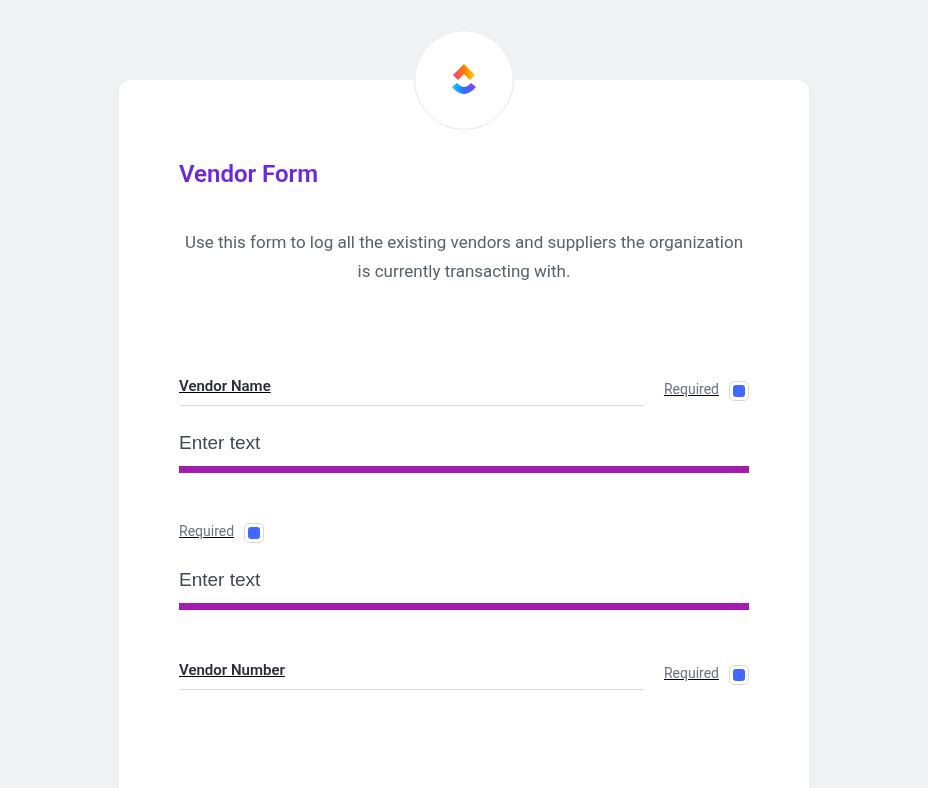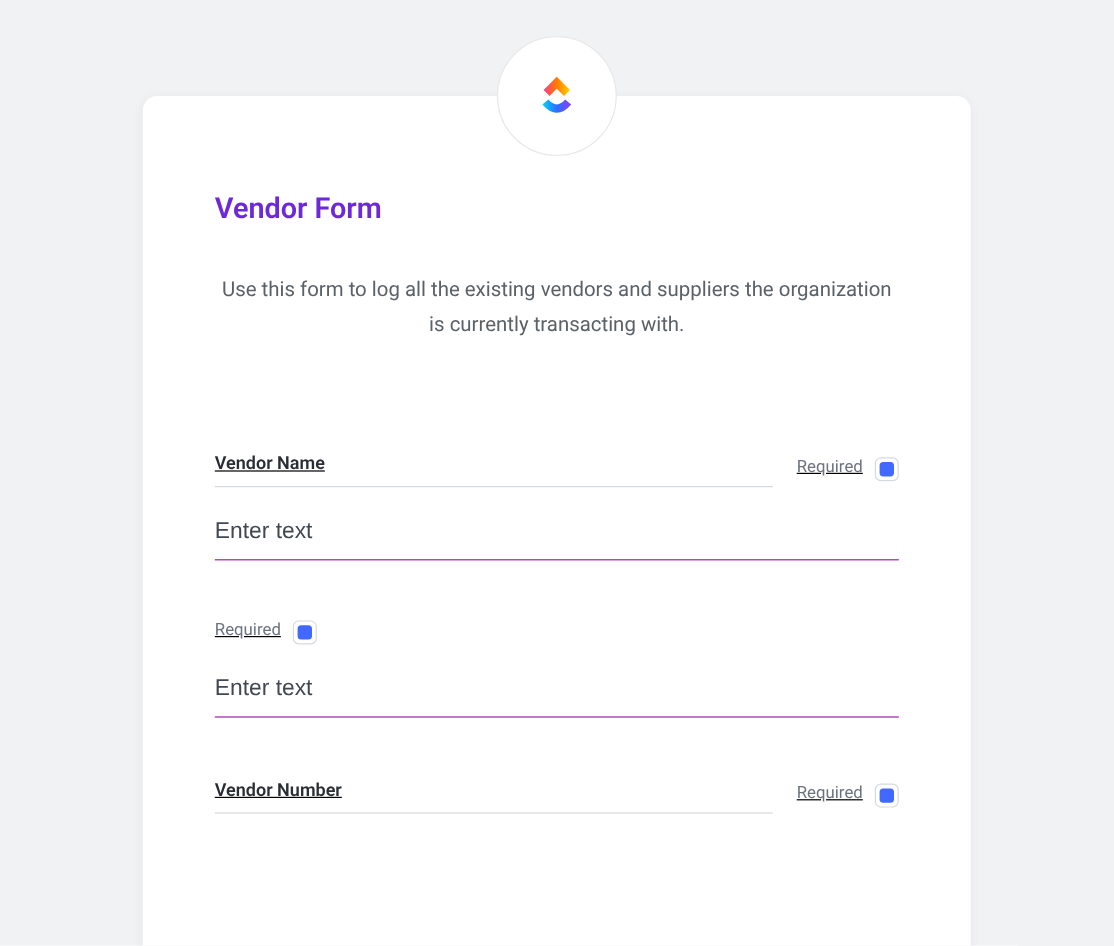--- a/index.html
+++ b/index.html
@@ -96,21 +96,21 @@
       justify-content: center;
       cursor: pointer;
     }
     .checkbox-inner {
       width: 12px;
       height: 12px;
       background: #4169ff;
       border-radius: 3px;
     }
     .field-input-wrap {
-      border-bottom: 1px solid #a21caf;
+      border-bottom: 7px solid #a21caf;
       padding: 18px 0 12px;
       margin-top: 8px;
     }
     .field-input {
       border: none;
       outline: none;
       font-size: 19px;
       color: #2a2e34;
       width: 100%;
       background: transparent;

